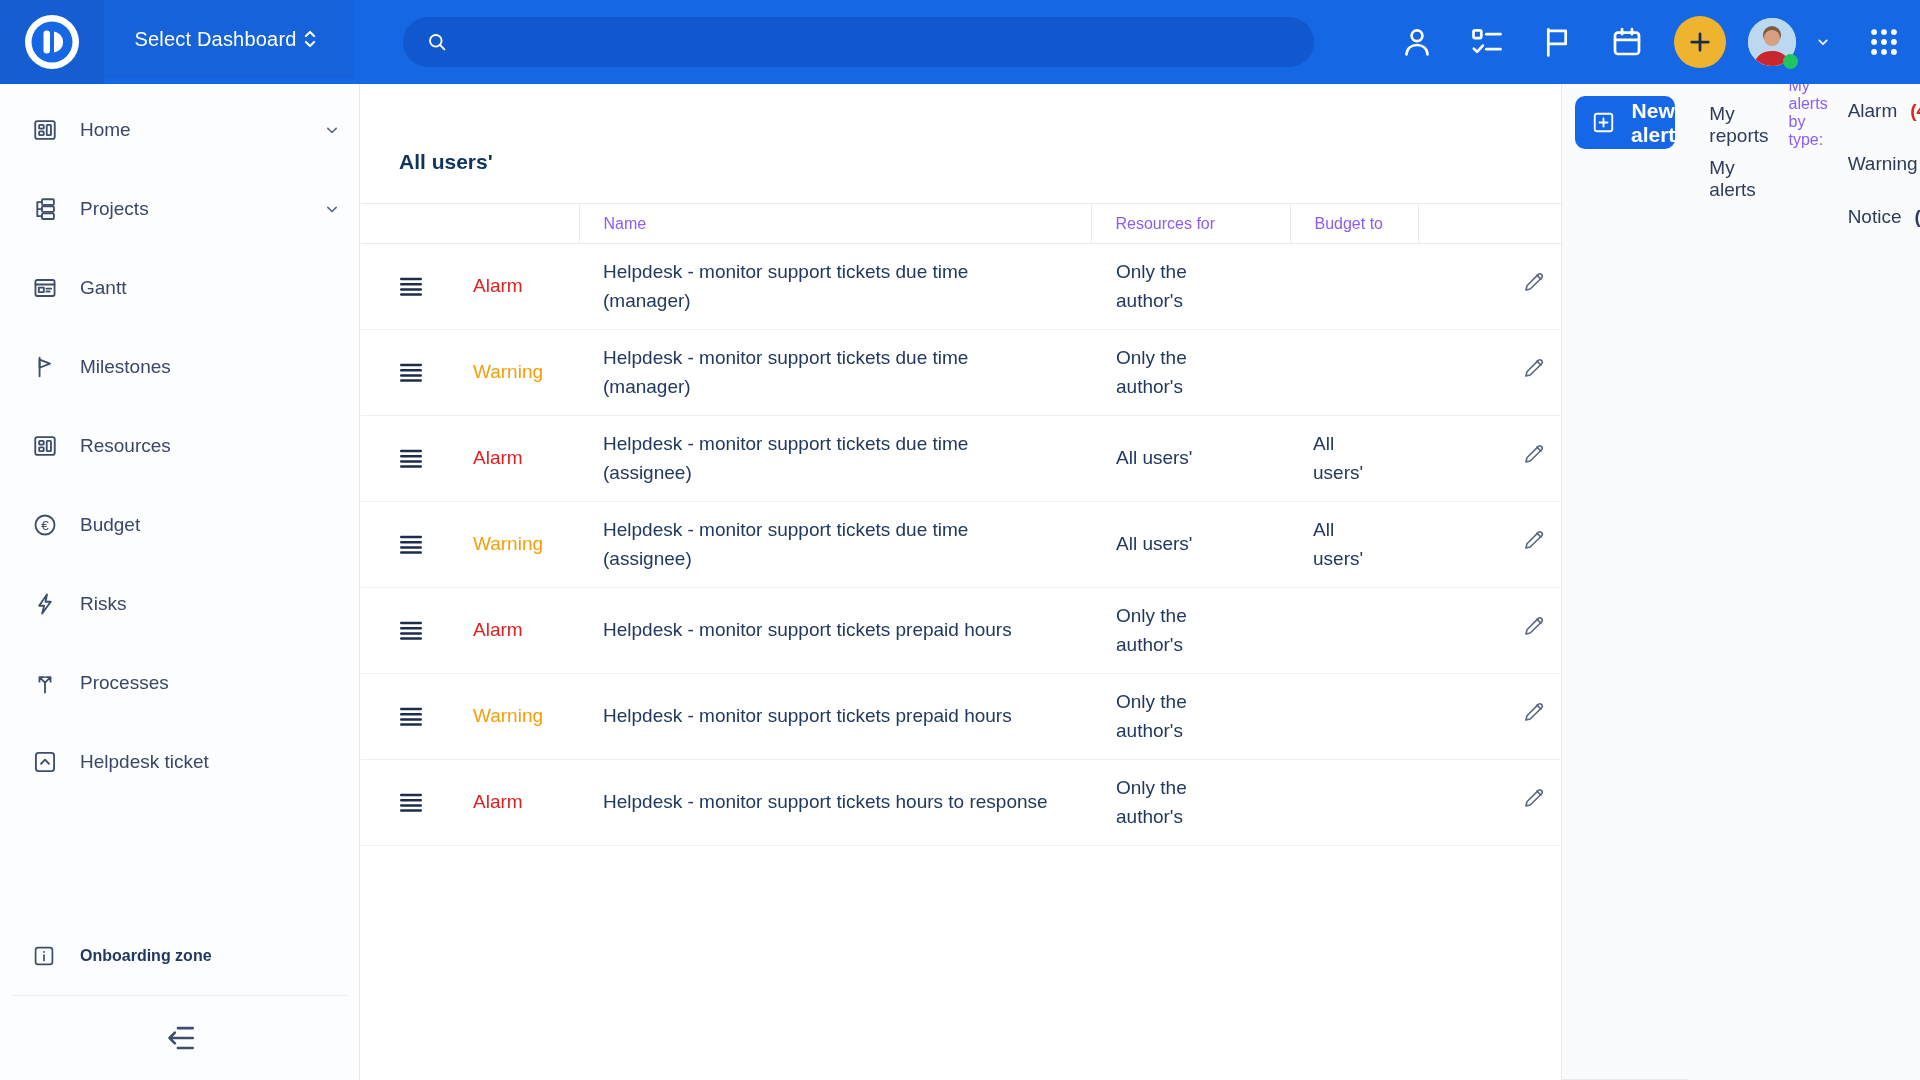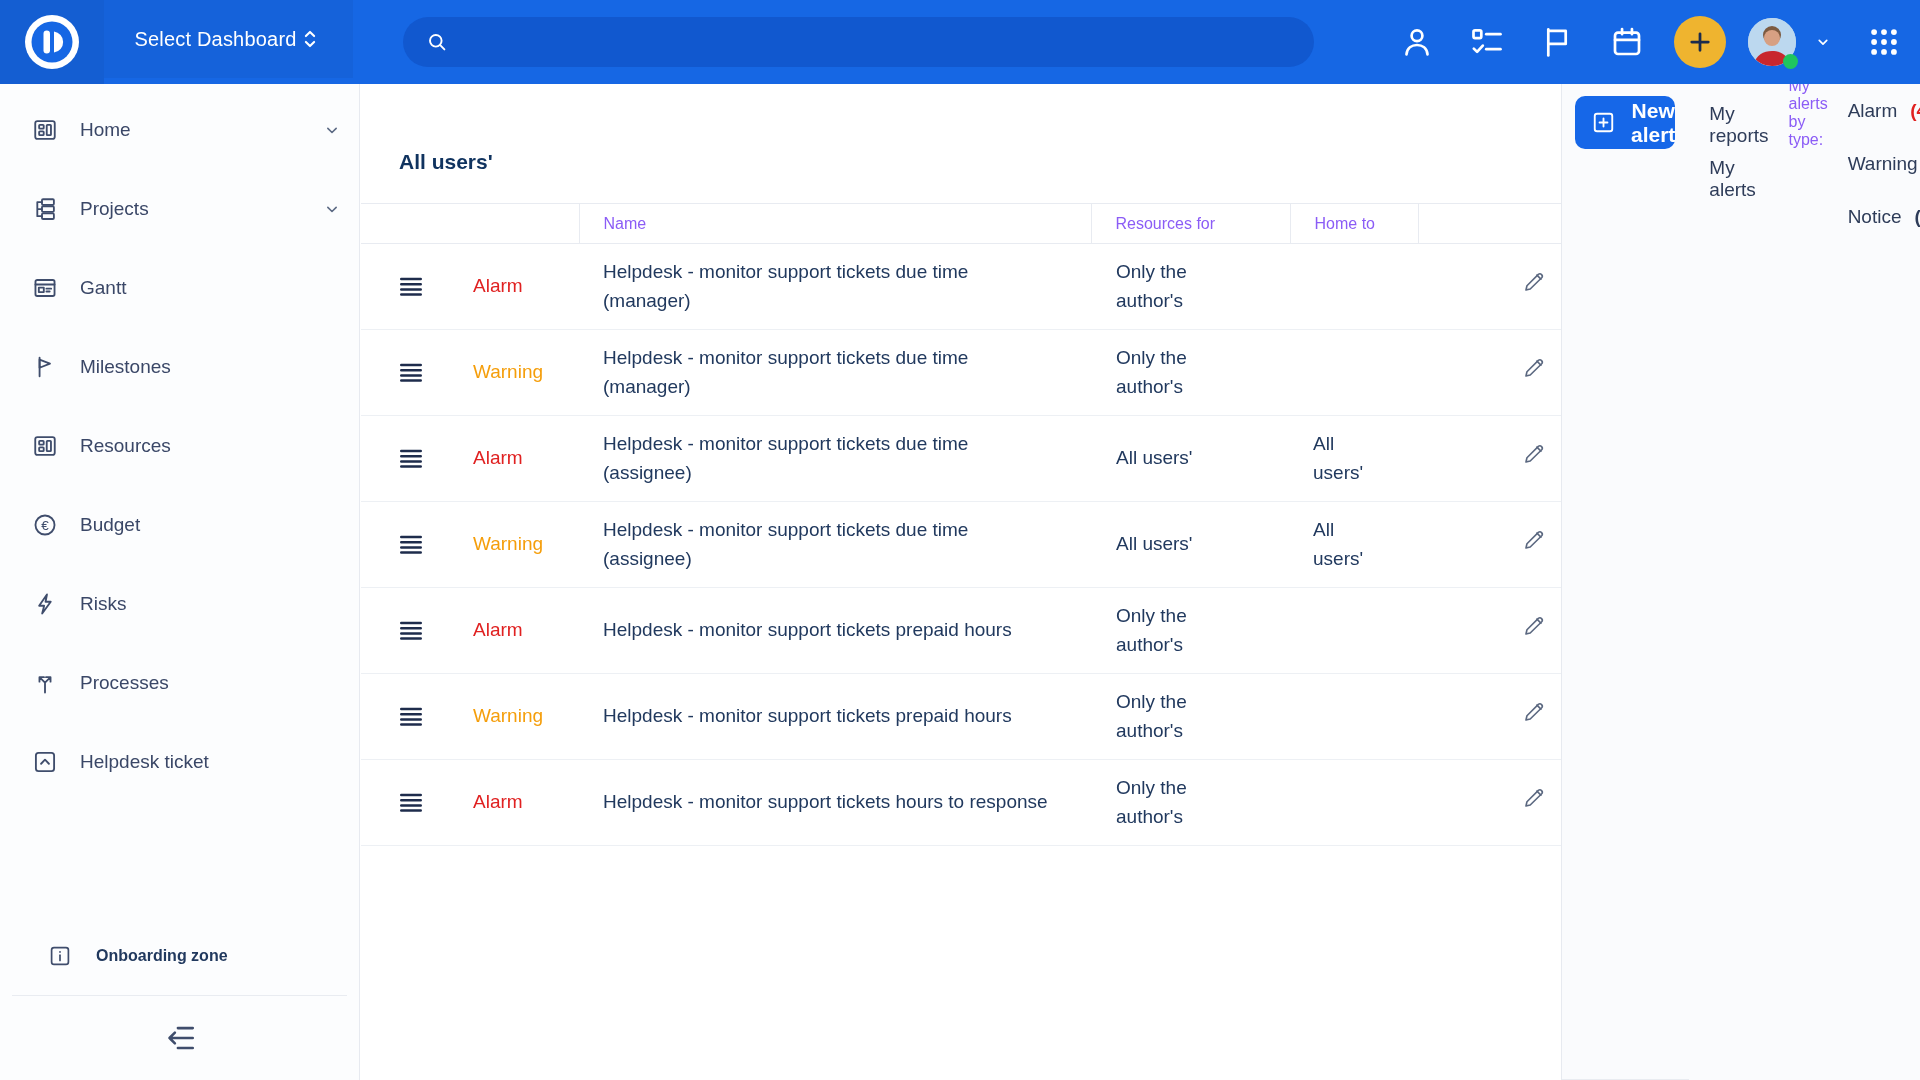--- a/index.html
+++ b/index.html
@@ -51,21 +51,21 @@
 
   
   .sidebar{position:absolute;left:0;top:84px;bottom:0;width:360px;background:#FCFDFE;
           border-right:1px solid var(--border-grey);display:flex;flex-direction:column;}
   .side-nav{padding-top:6px;}
   .side-item{height:79px;display:flex;align-items:center;padding:0 17px 0 32px;cursor:pointer;}
   .side-item .s-icon{width:26px;height:26px;color:var(--icon-slate);flex:none;}
   .side-item .s-label{margin-left:22px;font-size:19px;font-weight:500;color:var(--sidebar-text);flex:1;}
   .side-item .s-chev{width:20px;height:20px;color:#5C6A84;flex:none;}
   .side-spacer{flex:1;}
-  .onboarding{height:79px;display:flex;align-items:center;padding:0 17px 0 48px;cursor:pointer;}
+  .onboarding{height:79px;display:flex;align-items:center;padding:0 17px 0 32px;cursor:pointer;}
   .side-divider{border-top:1px solid #E9ECF1;margin:0 12px;}
   .side-collapse{height:84px;display:flex;align-items:center;justify-content:center;}
   .collapse-btn{width:36px;height:36px;color:var(--icon-slate);background:none;border:none;padding:0;cursor:pointer;}
 
   
   .main{position:absolute;left:361px;top:84px;right:359px;bottom:0;background:#fff;overflow:hidden;}
   .page-title{margin:66px 0 0 38px;font-size:21px;font-weight:700;color:#10335F;}
   table.alerts{width:100%;border-collapse:collapse;table-layout:fixed;margin-top:29px;}
   table.alerts thead th{height:40px;font-size:16px;font-weight:500;color:#8b5cf6;text-align:left;
           padding:0 0 0 24px;border-top:1px solid #E8EBF1;border-bottom:1px solid #E8EBF1;}
@@ -348,21 +348,21 @@
           <col style="width:512px">
           <col style="width:199px">
           <col style="width:128px">
           <col>
       </colgroup>
       <thead>
         <tr>
           <th class="c-first"></th>
           <th>Name</th>
           <th>Resources for</th>
-          <th>Home to</th>
+          <th>Budget to</th>
           <th></th>
         </tr>
       </thead>
       <tbody>
 
           <tr>
             <td>
               <div class="cell0">
                 <span class="handle-icon">
                   <svg width="28" height="26" viewBox="0 0 24 24" fill="none" stroke="currentColor" stroke-width="2.3" stroke-linecap="round">

